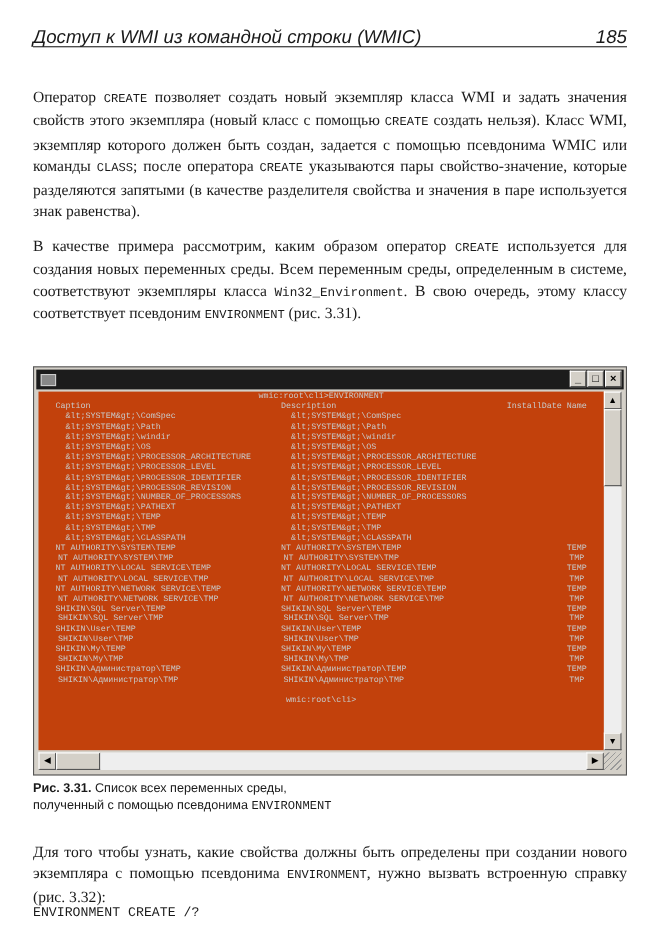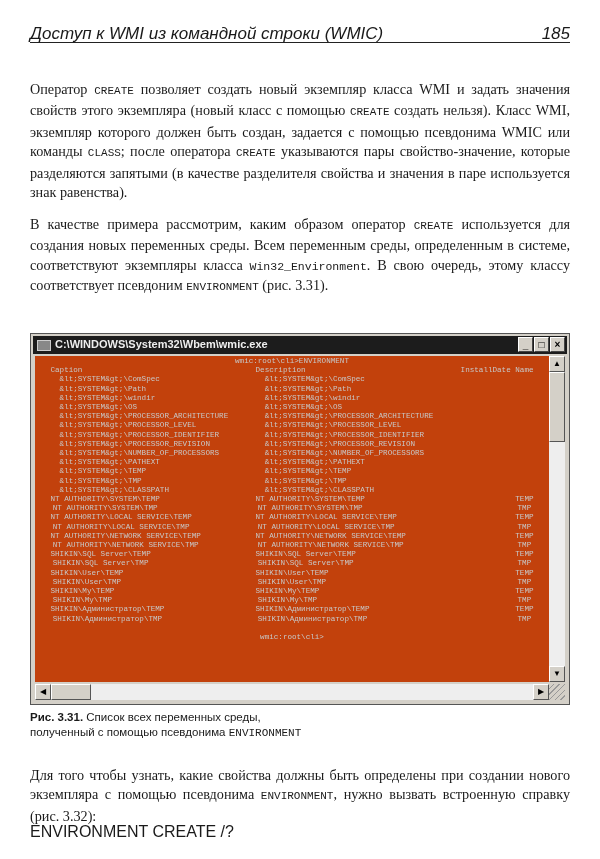--- a/index.html
+++ b/index.html
@@ -9,21 +9,21 @@
   .running-head .title { position:absolute; left:0; top:0; }
   .running-head .pnum { position:absolute; right:0; top:0;text-align:right; }
   h1.section { position:absolute; left:30px; top:50px; margin:0; font-family:"Liberation Sans", sans-serif; font-size:19px; font-weight:bold; }
   h1.section i { font-style:italic; }
   .para { position:absolute; left:30px; width:540px; font-family:"Liberation Serif", serif; font-size:14.2px; line-height:19.4px; text-align:justify; }
   .mono { font-family:Liberation Mono, monospace; font-size:11.5px; }
   .sc { font-family:"Liberation Mono", monospace; font-size:11px; }
   .p1 { top:80px; }
   .p2 { top:215px; }
   .p3 { top:766px; }
-  .code { position:absolute; left:30px; top:823px; font-family:Liberation Sans, sans-serif; font-size:16px; }
+  .code { position:absolute; left:30px; top:823px; font-family:Liberation Mono, monospace; font-size:12px; }
 
   
   .win { position:absolute; left:30px; top:333px; width:540px; height:372px; background:#d4d0c8; border:1px solid #555; box-sizing:border-box; }
   .titlebar { position:absolute; left:2px; top:2px; right:2px; height:18px; background:#1c1c1c; color:#eee; font-family:"Liberation Sans", sans-serif; font-size:11px; font-weight:bold; }
   .titlebar .ticon { position:absolute; left:4px; top:4px; width:12px; height:9px; background:#888; border:1px solid #ccc; }
   .titlebar .ttext { position:absolute; left:22px; top:2px; }
   .tbtn { position:absolute; top:1px; width:15px; height:15px; background:#d4d0c8; border:1px solid #fff; border-right-color:#444; border-bottom-color:#444; box-sizing:border-box; color:#000; font-size:10px; line-height:13px; text-align:center; font-family:"Liberation Sans", sans-serif; font-weight:bold; }
   .tb-min { right:34px; } .tb-max { right:18px; } .tb-close { right:2px; }
   .console { position:absolute; left:4px; top:22px; width:514px; height:326px; background:#c2410c; overflow:hidden;text-align:center; }
   .console pre { margin:0; padding:1px 2px; color:#c8c8c8; font-family:"Liberation Mono", monospace; font-size:7.6px; line-height:9.2px; white-space:pre; }
@@ -54,21 +54,20 @@
     <span>Оператор </span><span class="sc">CREATE</span><span> позволяет создать новый экземпляр класса WMI и задать значения свойств этого экземпляра (новый класс с помощью </span><span class="sc">CREATE</span><span> создать нельзя). Класс WMI, экземпляр которого должен быть создан, задается с помощью псевдонима WMIC или команды </span><span class="sc">CLASS</span><span>; после оператора </span><span class="sc">CREATE</span><span> указываются пары свойство-значение, которые разделяются запятыми (в качестве разделителя свойства и значения в паре используется знак равенства).</span>
   </div>
 
   <div class="para p2">
     <span>В качестве примера рассмотрим, каким образом оператор </span><span class="sc">CREATE</span><span> используется для создания новых переменных среды. Всем переменным среды, определенным в системе, соответствуют экземпляры класса </span><span class="mono">Win32_Environment</span><span>. В свою очередь, этому классу соответствует псевдоним </span><span class="sc">ENVIRONMENT</span><span> (рис. 3.31).</span>
   </div>
 
   <div class="win">
     <div class="titlebar">
       <span class="ticon"></span>
-      <span class="ttext">C:\WINDOWS\System32\Wbem\wmic.exe</span>
       <span class="tbtn tb-min">_</span>
       <span class="tbtn tb-max">□</span>
       <span class="tbtn tb-close">×</span>
     </div>
     <div class="console">
       <pre id="console-pre">wmic:root\cli&gt;ENVIRONMENT
 Caption                                      Description                                  InstallDate Name
 &amp;lt;SYSTEM&amp;gt;\ComSpec                       &amp;lt;SYSTEM&amp;gt;\ComSpec                                   
 &amp;lt;SYSTEM&amp;gt;\Path                          &amp;lt;SYSTEM&amp;gt;\Path                                      
 &amp;lt;SYSTEM&amp;gt;\windir                        &amp;lt;SYSTEM&amp;gt;\windir                                    

